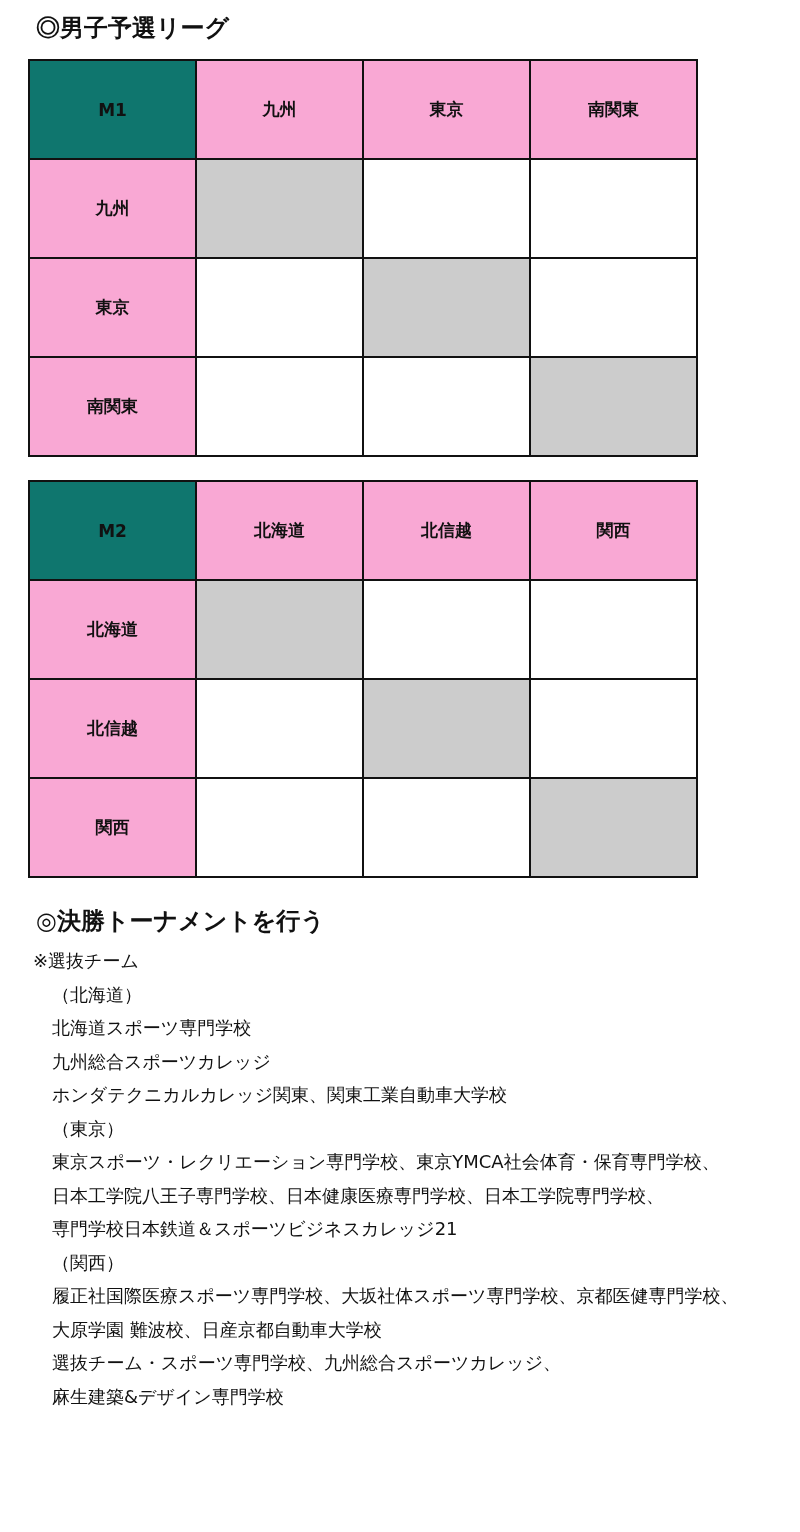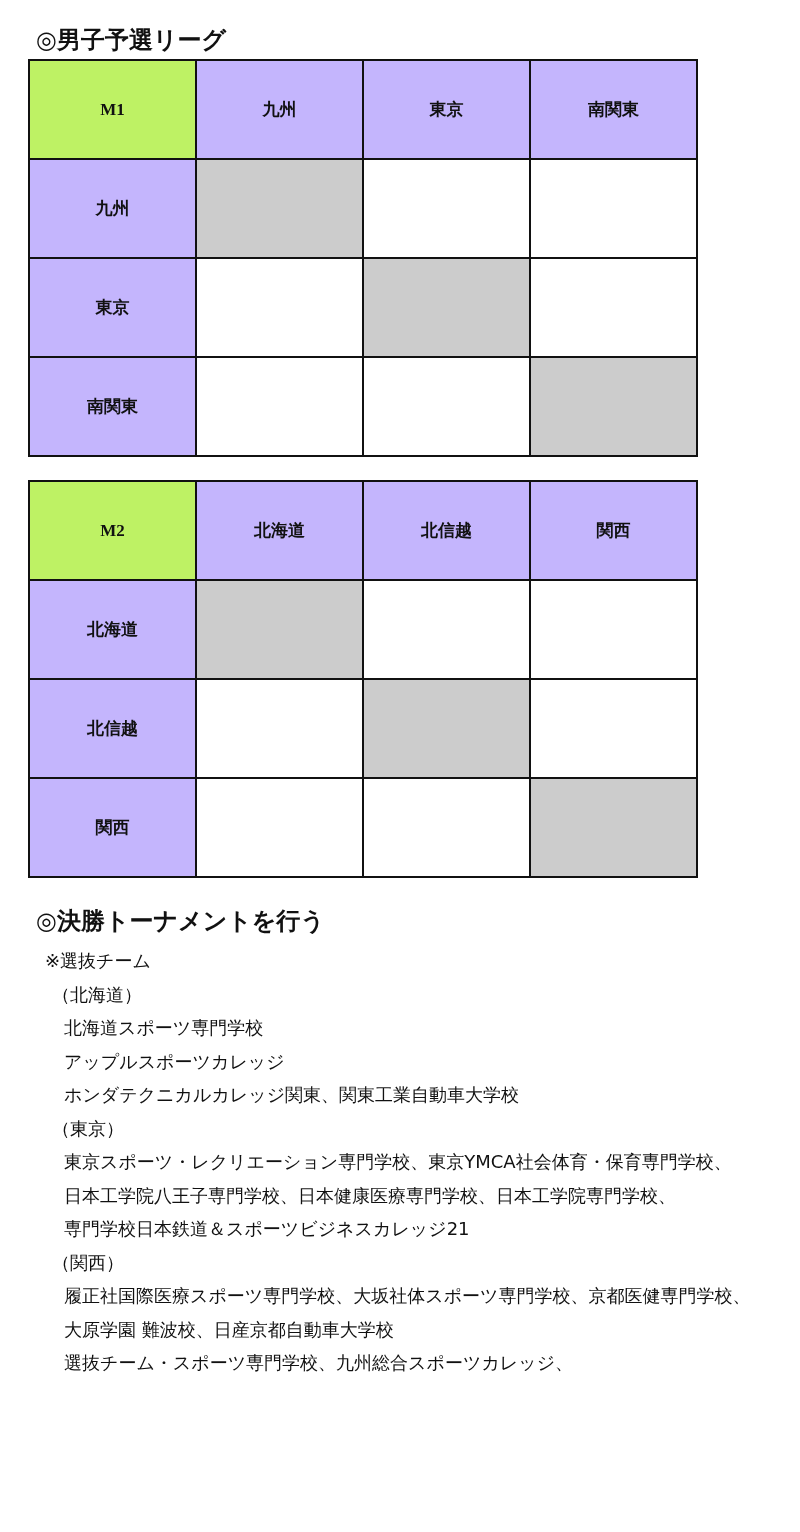--- a/index.html
+++ b/index.html
@@ -18,36 +18,36 @@
     border-collapse: collapse;
     table-layout: fixed;
   }
   table.league td {
     width: 167px; height: 99px;
     border: 2px solid #111;
     text-align: center; vertical-align: middle;
     font-size: 17px; font-weight: bold;
     padding: 0; box-sizing: border-box;
   }
-  td.corner { background: #bef264; font-family: Liberation Serif, serif; }
-  td.hdr { background: #c4b5fd; }
+  td.corner { background: #0f766e; }
+  td.hdr { background: #f9a8d4; }
   td.diag { background: #cccccc; }
   td.empty { background: #ffffff; }
   .list {
     position: absolute; left: 33px; top: 944px;
     font-size: 18px; line-height: 33.5px; font-weight: normal;
   }
-  .list .note { margin-left: 12px; }
+  .list .note { margin-left: 0; }
   .list .region { margin-left: 19px; }
-  .list .school { margin-left: 31px; }
+  .list .school { margin-left: 19px; }
 </style>
 </head>
 <body>
 
-<h2 class="section-title" style="top:28px;">◎男子予選リーグ</h2>
+<h2 class="section-title" style="top:16px;font-family:Liberation Serif, serif;">◎男子予選リーグ</h2>
 
 <table class="league" style="top:59px;">
   <tbody>
       <tr>
     <td class="corner">M1</td>
     <td class="hdr">九州</td>
     <td class="hdr">東京</td>
     <td class="hdr">南関東</td>
   </tr>
   <tr>
@@ -101,27 +101,28 @@
   </table>
 
 <h2 class="section-title" style="top:909px;">◎決勝トーナメントを行う</h2>
 
 <div class="list">
   <div class="note">※選抜チーム</div>
 
   <div class="region">（北海道）</div>
   <div class="school">北海道スポーツ専門学校</div>
 
-  <div class="school">アップルスポーツカレッジ</div>
+  <div class="school">九州総合スポーツカレッジ</div>
 
   <div class="school">ホンダテクニカルカレッジ関東、関東工業自動車大学校</div>
 
   <div class="region">（東京）</div>
   <div class="school">東京スポーツ・レクリエーション専門学校、東京YMCA社会体育・保育専門学校、</div>
   <div class="school">日本工学院八王子専門学校、日本健康医療専門学校、日本工学院専門学校、</div>
   <div class="school">専門学校日本鉄道＆スポーツビジネスカレッジ21</div>
 
   <div class="region">（関西）</div>
   <div class="school">履正社国際医療スポーツ専門学校、大坂社体スポーツ専門学校、京都医健専門学校、</div>
   <div class="school">大原学園 難波校、日産京都自動車大学校</div>
 
   <div class="school">選抜チーム・スポーツ専門学校、九州総合スポーツカレッジ、</div>
+  <div class="school">麻生建築&amp;デザイン専門学校</div>
 </div>
 
 </body></html>

